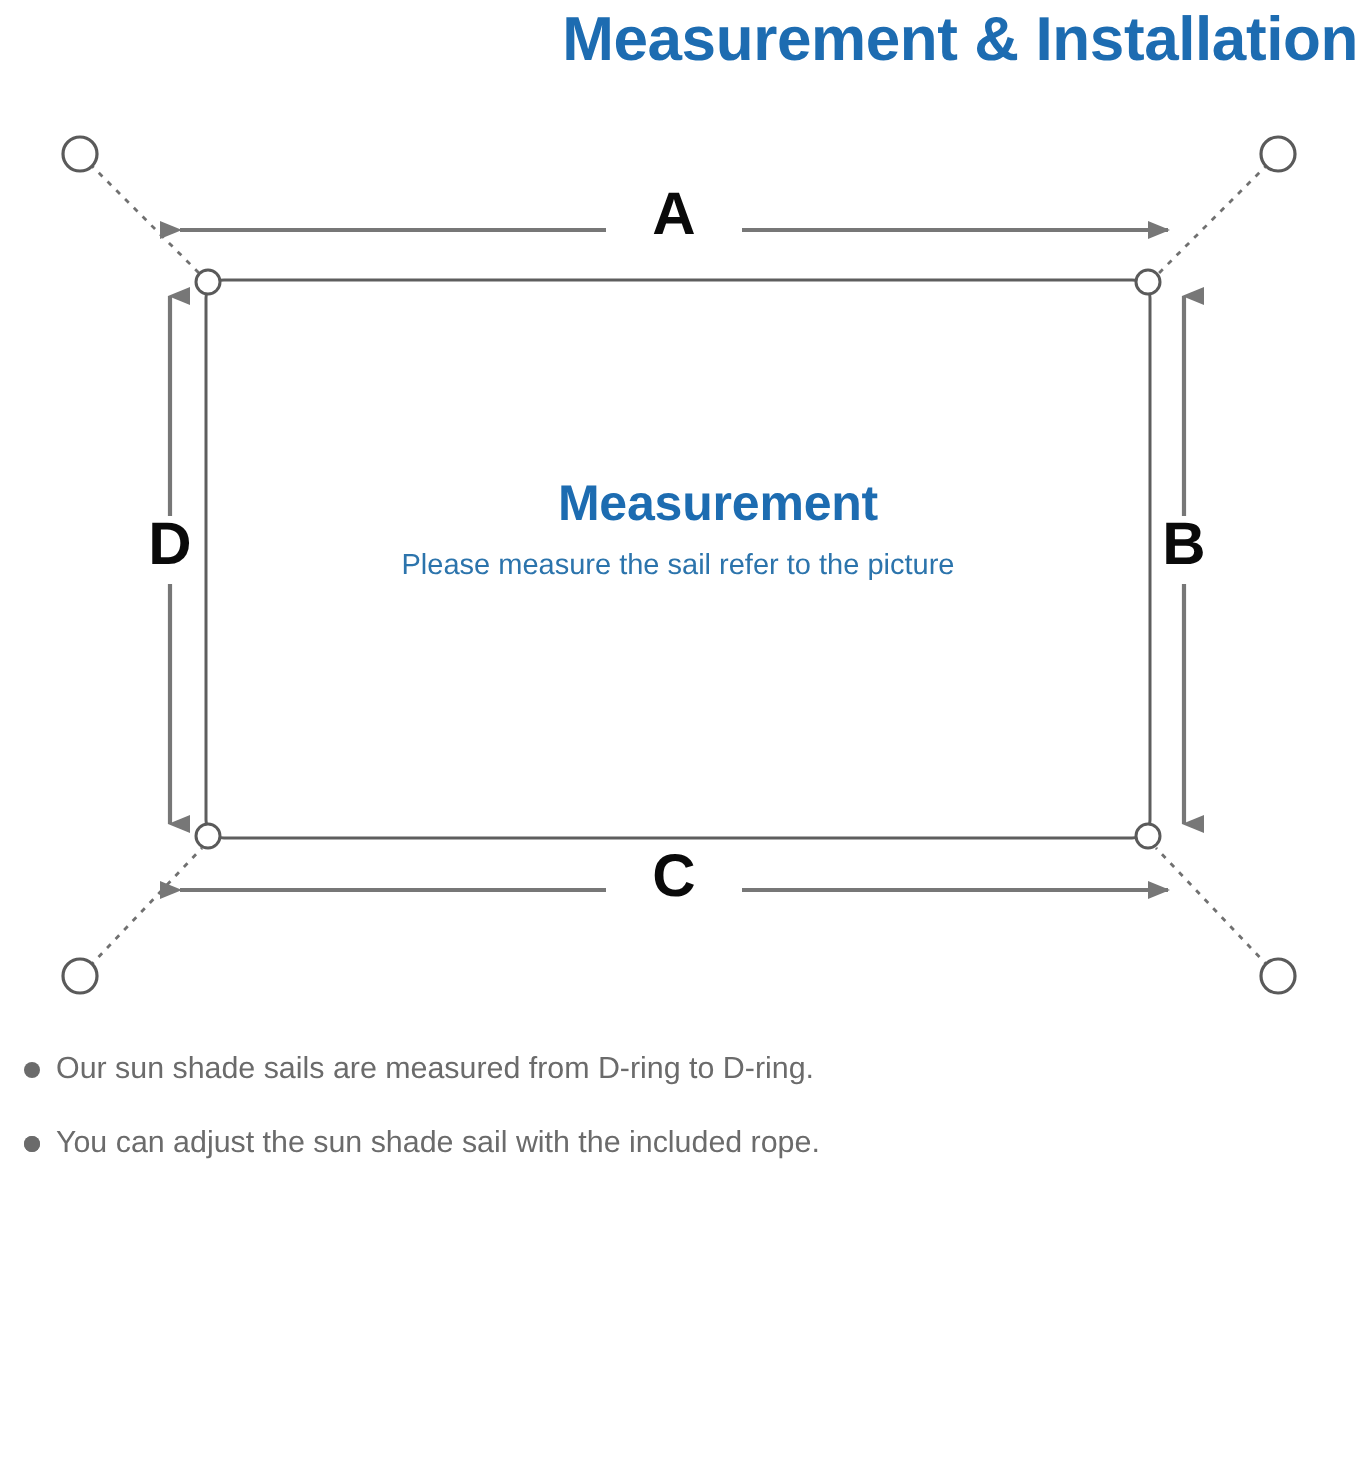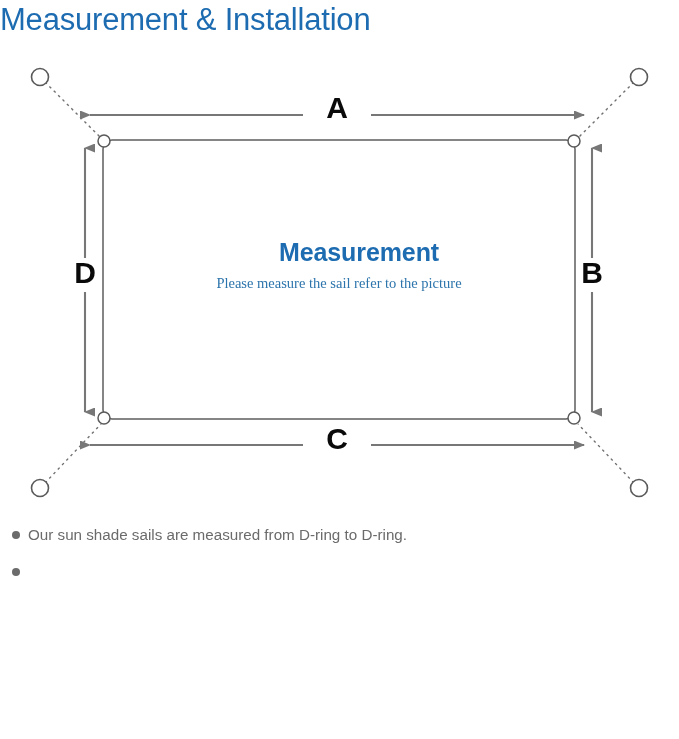--- a/index.html
+++ b/index.html
@@ -15,23 +15,23 @@
     font-family: "Liberation Sans", sans-serif;
     -webkit-font-smoothing: antialiased;
   }
 
   
   #page-title {
     position: absolute;
     left: 0;
     top: 0;
     width: 679px;
-    text-align: left;
+    text-align: right;
     font-size: 31px;
-    font-weight: normal;
+    font-weight: bold;
     color: #1d6cb1;
     letter-spacing: -0.2px;
     line-height: 40px;
   }
 
   
   #diagram {
     position: absolute;
     left: 0;
     top: 46px;
@@ -71,21 +71,20 @@
     line-height: 32px;
     letter-spacing: -0.1px;
     margin-left: 40px;
   }
   #sail-caption-sub {
     margin-top: 5px;
     font-size: 14.5px;
     font-weight: normal;
     color: #2c74ac;
     line-height: 20px;
-    font-family: Liberation Serif, serif;
   }
 
   
   #notes {
     position: absolute;
     left: 0;
     top: 524px;
     width: 679px;
   }
   .note-item {
@@ -187,13 +186,17 @@
 </div>
 
 <div id="notes">
   <div class="note-item">
     <span class="note-bullet"></span>
     <span>Our sun shade sails are measured from D-ring to D-ring.</span>
   </div>
   <div class="note-item">
     <span class="note-bullet"></span>
   </div>
+  <div class="note-item">
+    <span class="note-bullet"></span>
+    <span>You can adjust the sun shade sail with the included rope.</span>
+  </div>
 </div>
 
 </body></html>

